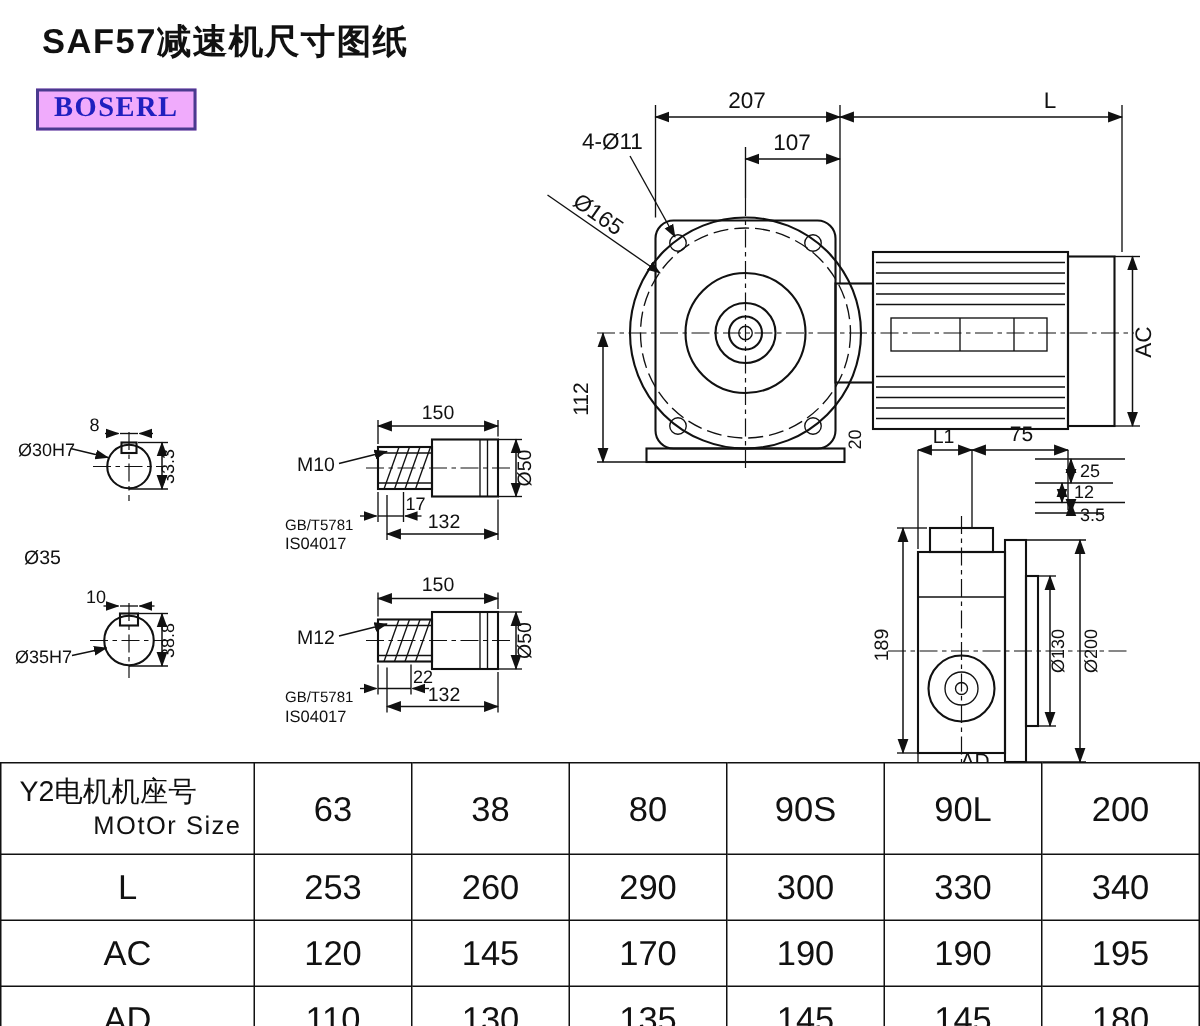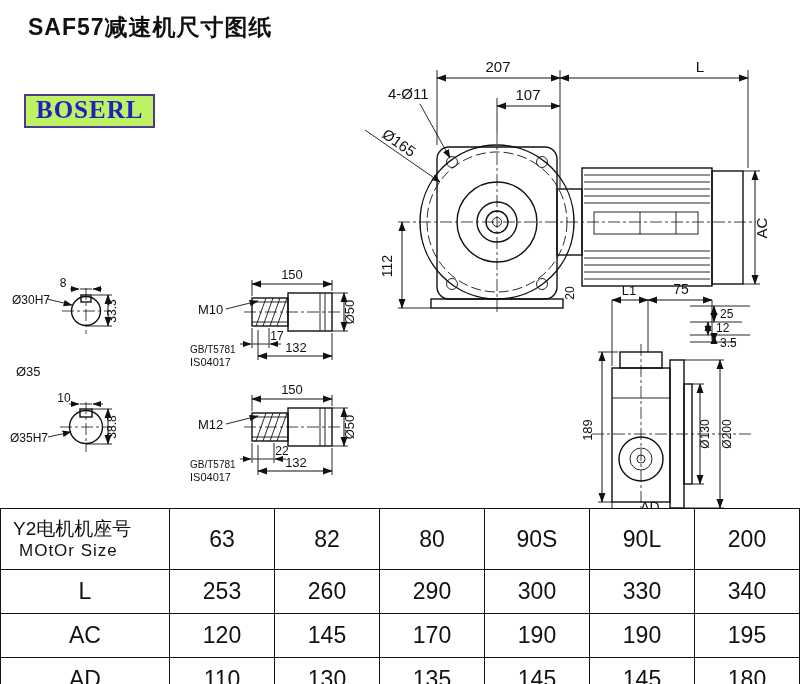--- a/index.html
+++ b/index.html
@@ -2,39 +2,39 @@
 <html><head>
 <meta charset="utf-8">
 <style>
   html,body{margin:0;padding:0;background:#fff;}
   body{width:800px;height:684px;position:relative;overflow:hidden;
        font-family:"Liberation Sans",sans-serif;color:#111;}
   .page-title{position:absolute;top:12px;left:28px;font-size:23px;font-weight:bold;
        letter-spacing:1px;white-space:nowrap;}
   .logo-box{position:absolute;top:59px;left:24px;border:2px solid #4a3a8f;
        padding:0 10px 2px 10px;font-family:"Liberation Serif",serif;
-       font-size:25px;font-weight:bold;color:#2020bf;letter-spacing:1px;background:#bef264;margin-top:35px;}
+       font-size:19px;font-weight:bold;color:#2020bf;letter-spacing:1px;background:#f0abfc;}
   svg.drawing{position:absolute;top:0;left:0;}
   svg .ln{fill:none;stroke:#111;stroke-width:1.4;}
   svg .thin{fill:none;stroke:#111;stroke-width:0.9;}
   svg .dim{fill:none;stroke:#111;stroke-width:1;}
   svg .cl{fill:none;stroke:#111;stroke-width:0.8;stroke-dasharray:12 3 3 3;}
   svg text{fill:#111;font-family:"Liberation Sans",sans-serif;}
   .t10{font-size:10px}.t11{font-size:11px}.t12{font-size:12px}
   .t13{font-size:13px}.t14{font-size:14px}.t15{font-size:15px}
   .mid{text-anchor:middle}
   table.spec{position:absolute;top:508px;left:0;width:800px;border-collapse:collapse;
        table-layout:fixed;background:#fff;}
   table.spec td{border:1.6px solid #111;text-align:center;font-size:23px;padding:8px;}
   table.spec tr.hdr{height:56px;}
   table.spec tr.datarow{height:40px;}
   td.c0{width:152px;}
   td.rowhead{font-size:22px;}
   .hdr-cn{font-size:19px;text-align:left;padding-left:4px;line-height:1.25;}
-  .hdr-en{font-size:17px;text-align:left;padding-left:10px;letter-spacing:1px;line-height:1.2;}
+  .hdr-en{font-size:17px;text-align:right;padding-left:10px;letter-spacing:1px;line-height:1.2;}
 </style>
 </head>
 <body>
 
 <div class="page-title">SAF57减速机尺寸图纸</div>
 <div class="logo-box">BOSERL</div>
 
 <svg class="drawing" width="800" height="508" viewBox="0 0 800 508">
   <defs>
     <marker id="arr" viewBox="0 0 10 10" refX="9.3" refY="5" markerWidth="10" markerHeight="10" orient="auto-start-reverse">
@@ -289,21 +289,21 @@
 </svg>
 
 <table class="spec">
   <tbody>
     <tr class="hdr">
       <td class="c0">
         <div class="hdr-cn">Y2电机机座号</div>
         <div class="hdr-en">MOtOr Size</div>
       </td>
       <td>63</td>
-      <td>82</td>
+      <td>38</td>
       <td>80</td>
       <td>90S</td>
       <td>90L</td>
       <td>200</td>
     </tr>
     <tr class="datarow">
       <td class="c0 rowhead">L</td>
       <td>253</td>
       <td>260</td>
       <td>290</td>

